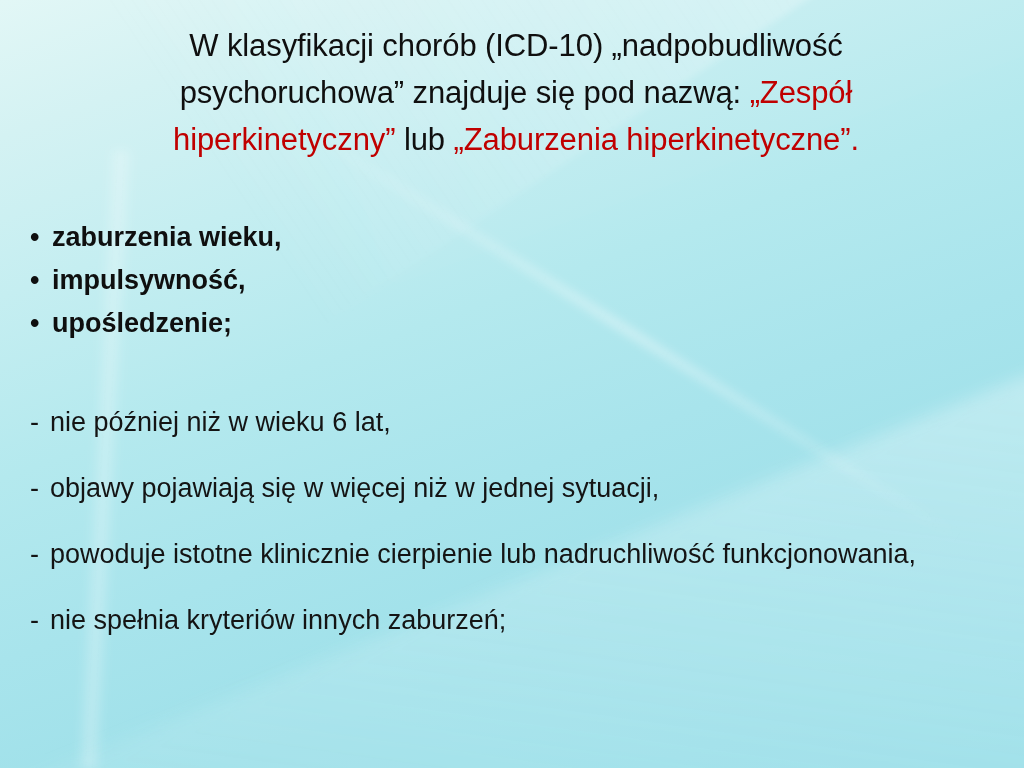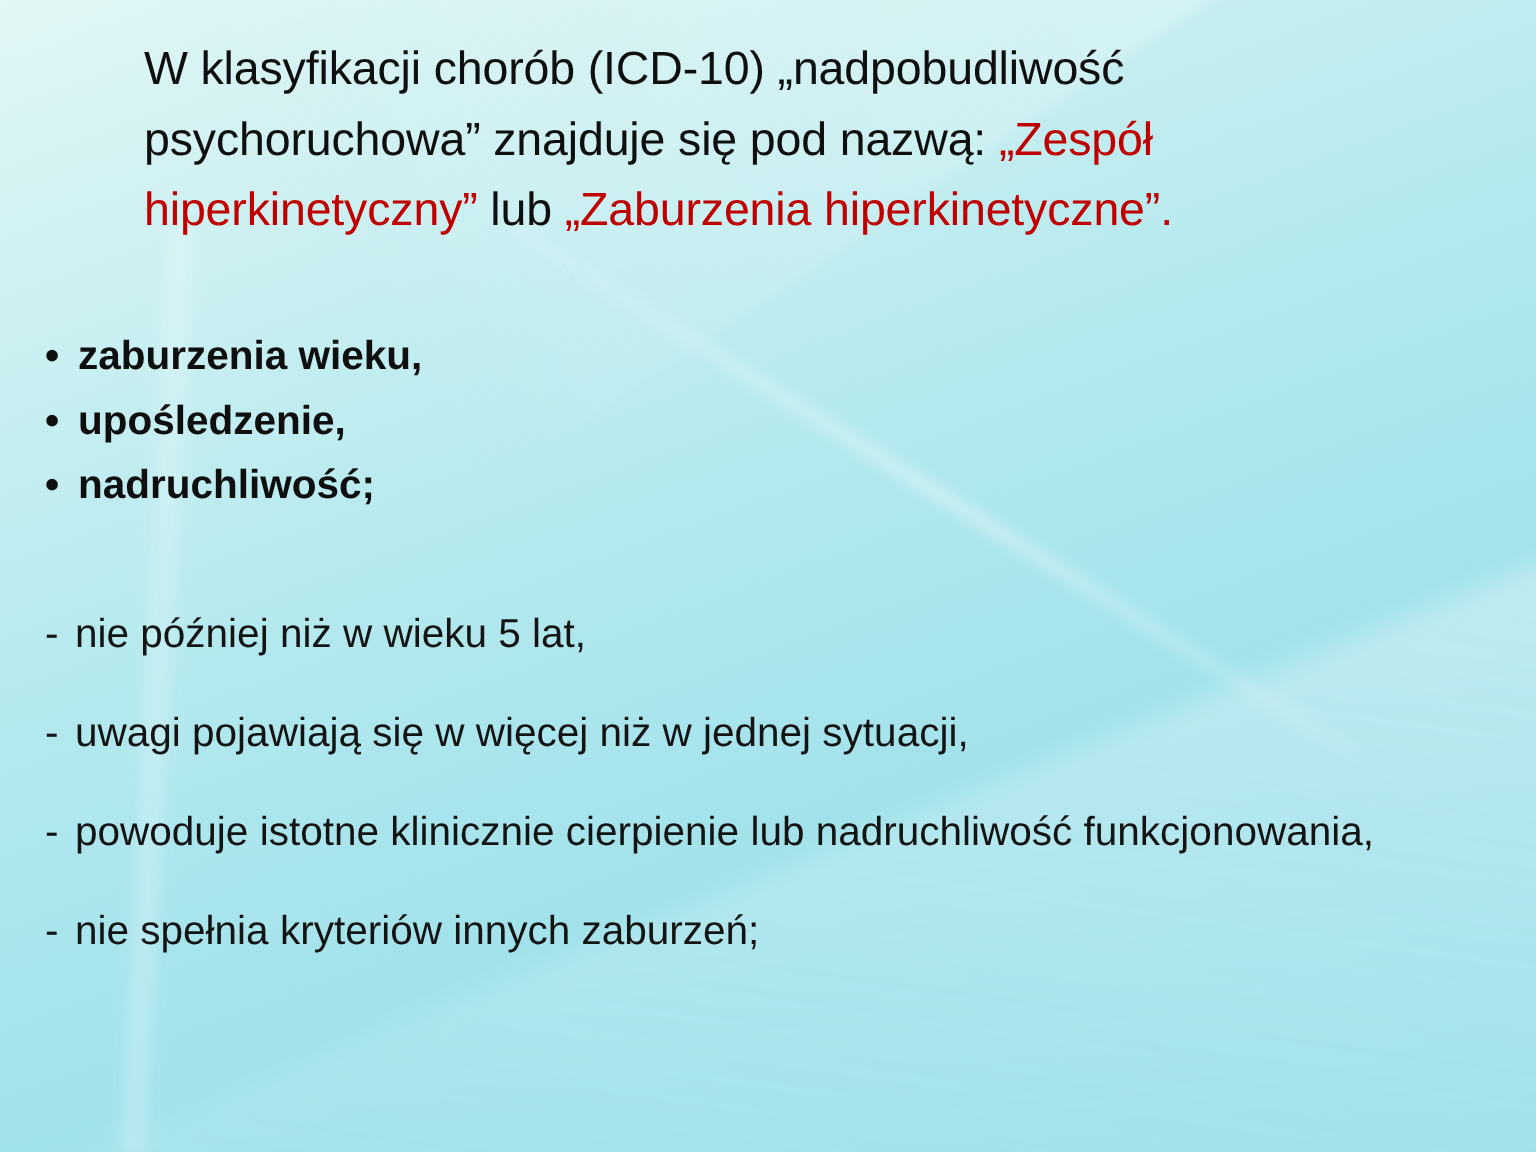--- a/index.html
+++ b/index.html
@@ -97,20 +97,21 @@
     position: absolute;
     inset: 0;
     z-index: 5;
   }
 
   .slide-title {
     position: absolute;
     left: 96px;
     top: 22px;
     width: 840px;
+    text-align: center;
     font-size: 31px;
     line-height: 47px;
     color: #0f0f0f;
     letter-spacing: -0.1px;
     white-space: pre-wrap;
   }
   .slide-title .accent {
     color: #c00000;
   }
 
@@ -182,36 +183,36 @@
 
     <div class="slide-title"><span>W klasyfikacji chorób (ICD-10) „nadpobudliwość psychoruchowa” znajduje się pod nazwą: </span><span class="accent">„Zespół hiperkinetyczny”</span><span> lub </span><span class="accent">„Zaburzenia hiperkinetyczne”.</span></div>
 
     <div class="bullet-list">
       <div class="bullet-item">
         <span class="bullet-mark">•</span>
         <span class="bullet-text">zaburzenia wieku,</span>
       </div>
       <div class="bullet-item">
         <span class="bullet-mark">•</span>
-        <span class="bullet-text">upośledzenie,</span>
+        <span class="bullet-text">impulsywność,</span>
       </div>
       <div class="bullet-item">
         <span class="bullet-mark">•</span>
-        <span class="bullet-text">nadruchliwość;</span>
+        <span class="bullet-text">upośledzenie;</span>
       </div>
     </div>
 
     <div class="dash-list">
       <div class="dash-item">
         <span class="dash-mark">-</span>
-        <span class="dash-text">nie później niż w wieku 5 lat,</span>
-      </div>
-      <div class="dash-item">
-        <span class="dash-mark">-</span>
-        <span class="dash-text">uwagi pojawiają się w więcej niż w jednej sytuacji,</span>
+        <span class="dash-text">nie później niż w wieku 6 lat,</span>
+      </div>
+      <div class="dash-item">
+        <span class="dash-mark">-</span>
+        <span class="dash-text">objawy pojawiają się w więcej niż w jednej sytuacji,</span>
       </div>
       <div class="dash-item">
         <span class="dash-mark">-</span>
         <span class="dash-text">powoduje istotne klinicznie cierpienie lub nadruchliwość funkcjonowania,</span>
       </div>
       <div class="dash-item">
         <span class="dash-mark">-</span>
         <span class="dash-text">nie spełnia kryteriów innych zaburzeń;</span>
       </div>
     </div>

